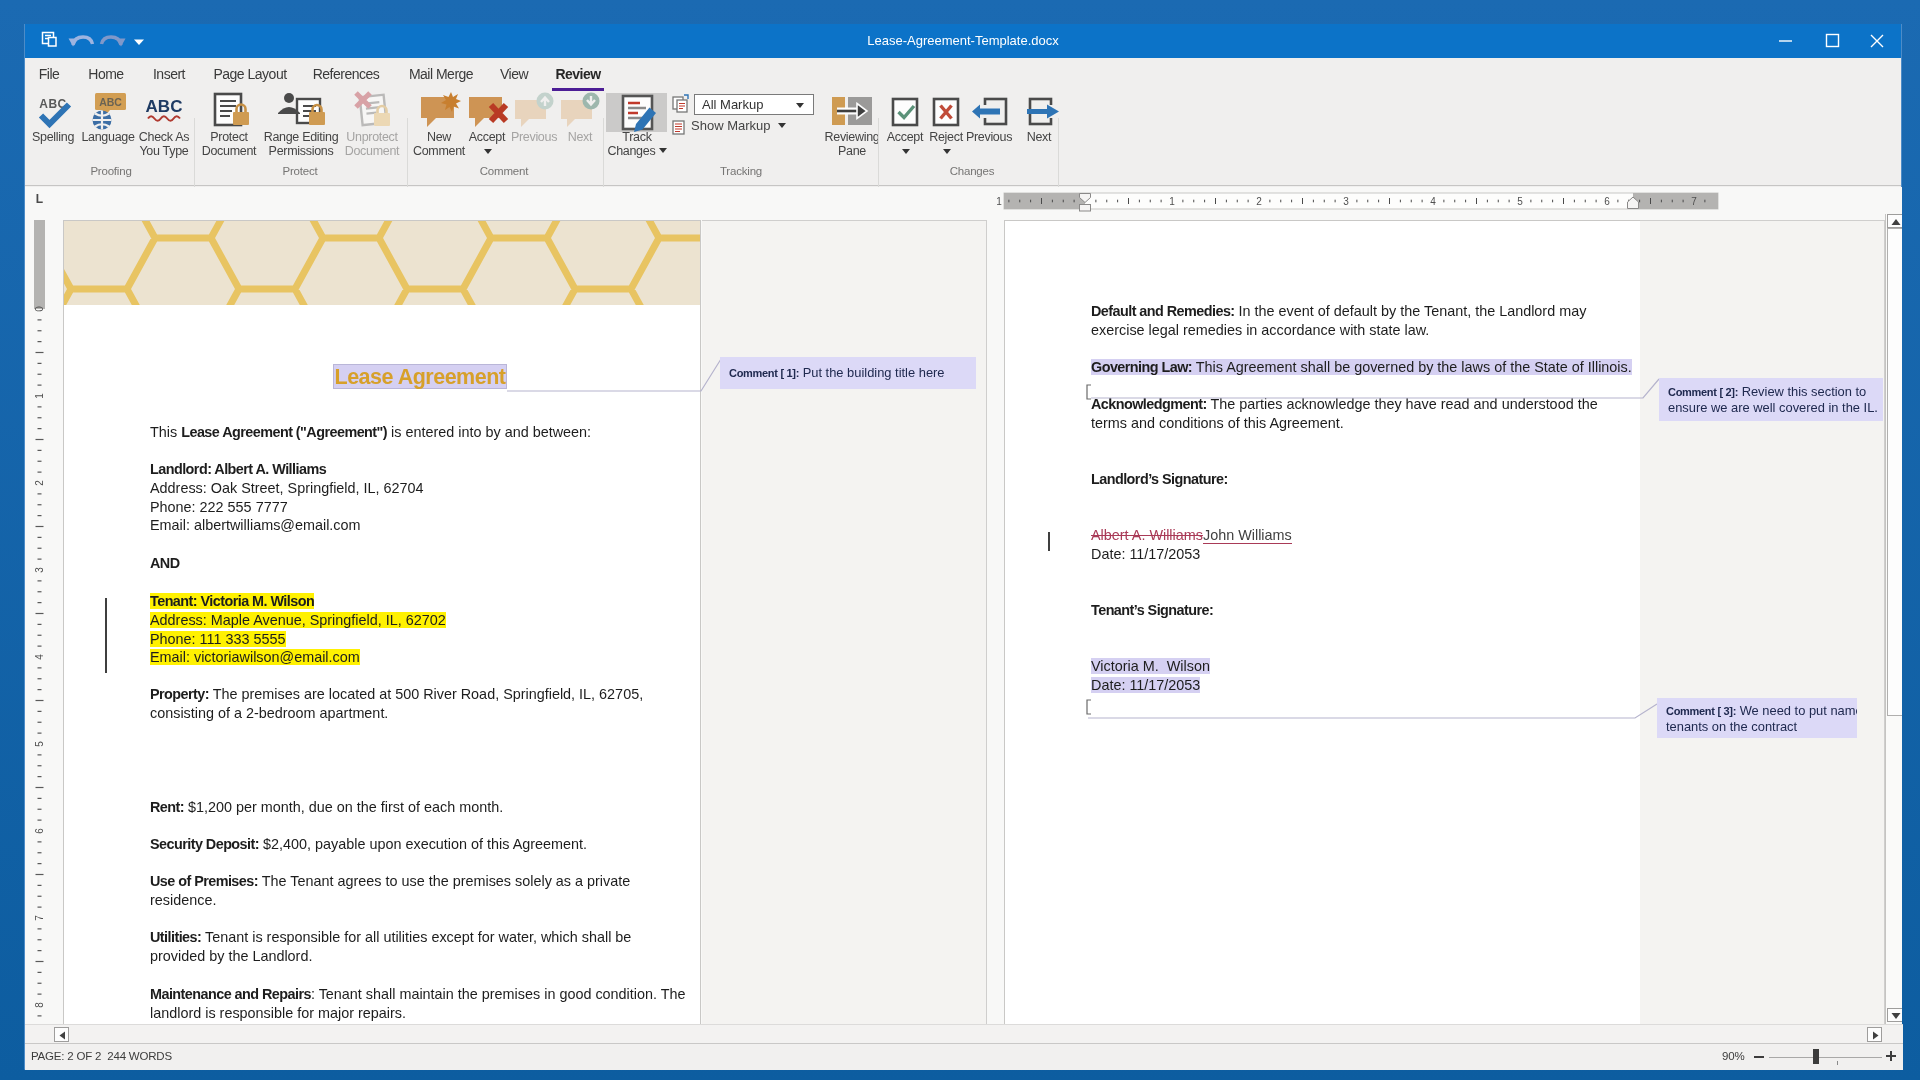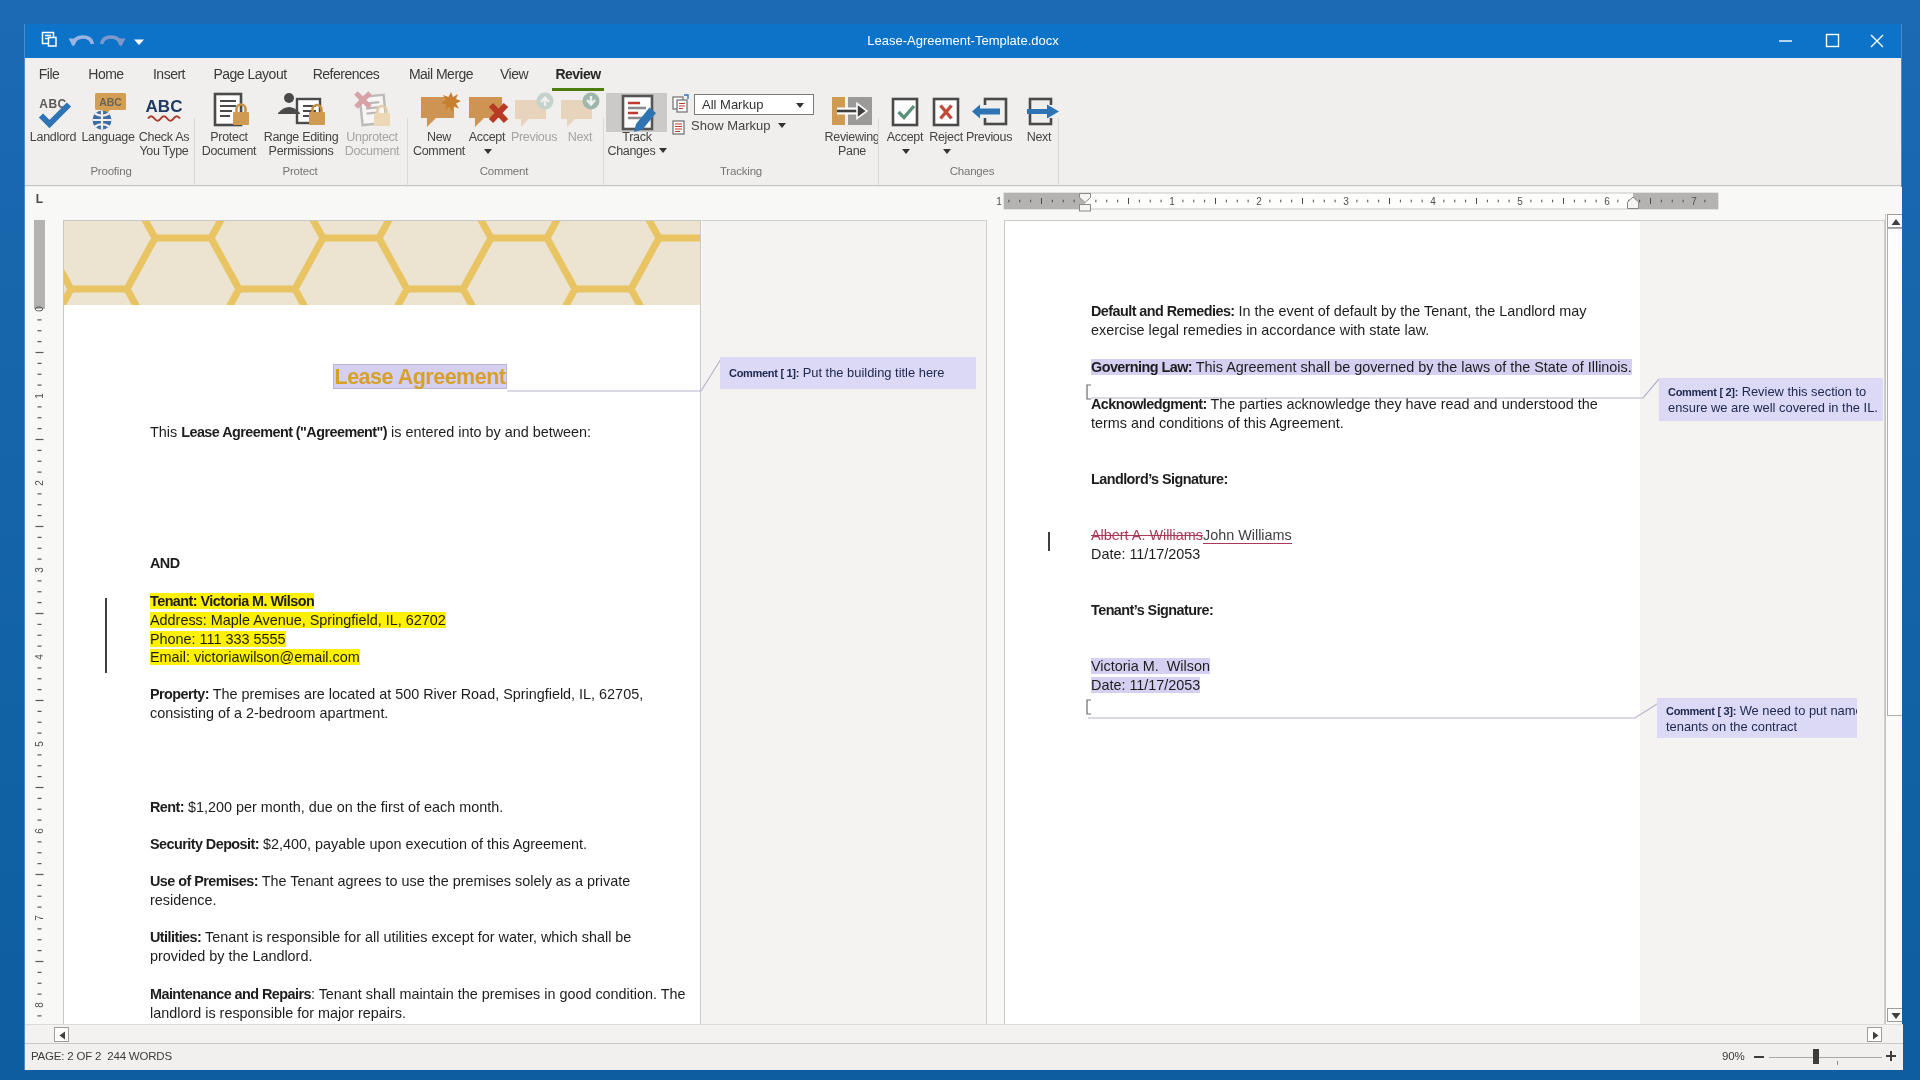--- a/index.html
+++ b/index.html
@@ -66,21 +66,21 @@
     </svg>
   </div>
   <div id="tabs">
     <div class="tab" style="left:2px;width:44px;">File</div>
     <div class="tab" style="left:57px;width:48px;">Home</div>
     <div class="tab" style="left:121px;width:46px;">Insert</div>
     <div class="tab" style="left:180px;width:90px;">Page Layout</div>
     <div class="tab" style="left:280px;width:82px;">References</div>
     <div class="tab" style="left:376px;width:80px;">Mail Merge</div>
     <div class="tab" style="left:467px;width:44px;">View</div>
-    <div class="tab" style="left:527px;width:52px;font-weight:bold;color:#262626;border-bottom:3px solid #4d7c0f;">Review</div>
+    <div class="tab" style="left:527px;width:52px;font-weight:bold;color:#262626;border-bottom:3px solid #4c1d95;">Review</div>
   </div>
   <div id="ribbon">
     <div style="position:absolute;left:581px;top:2px;width:61px;height:39px;background:#cbcac9;"></div>
     <svg style="position:absolute;left:0;top:0" width="1100" height="95" viewBox="0 0 1100 95">
 
       <text x="28" y="17" font-size="12" font-weight="bold" fill="#595959" text-anchor="middle" letter-spacing="0.5">ABC</text>
       <path d="M16 24.5 L24.5 33 L44 13.5" stroke="#2e74b5" stroke-width="6" fill="none"></path>
 
       <rect x="70" y="2" width="31" height="17" rx="1.5" fill="#d29e53"></rect>
       <path d="M77 19 l3 6 5-6 z" fill="#d29e53"></path>
@@ -157,21 +157,21 @@
       <path d="M915.5 14.5 l11 13 M926.5 14.5 l-11 13" stroke="#c04b38" stroke-width="3.4"></path>
 
       <rect x="960" y="8" width="21" height="25" fill="none" stroke="#4a4a4a" stroke-width="2.6"></rect>
       <rect x="956" y="14" width="7" height="13" fill="#f0efee"></rect>
       <path d="M947 20.5 l8 -7 v4 h20 v6 h-20 v4 z" fill="#2e74b5"></path>
 
       <rect x="1005" y="8" width="21" height="25" fill="none" stroke="#4a4a4a" stroke-width="2.6"></rect>
       <rect x="1022" y="14" width="7" height="13" fill="#f0efee"></rect>
       <path d="M1022 13.5 l12 7 -12 7 v-4.5 h-20 v-5 h20 z" fill="#2e74b5"></path>
     </svg>
-    <div class="rlbl" style="left:0px;top:39px;width:56px;">Landlord</div>
+    <div class="rlbl" style="left:0px;top:39px;width:56px;">Spelling</div>
     <div class="rlbl" style="left:46px;top:39px;width:74px;">Language</div>
     <div class="rlbl" style="left:104px;top:39px;width:70px;">Check As<br>You Type</div>
     <div class="rlbl" style="left:169px;top:39px;width:70px;">Protect<br>Document</div>
     <div class="rlbl" style="left:225px;top:39px;width:102px;">Range Editing<br>Permissions</div>
     <div class="rlbl gray" style="left:312px;top:39px;width:70px;">Unprotect<br>Document</div>
     <div class="rlbl" style="left:379px;top:39px;width:70px;">New<br>Comment</div>
     <div class="rlbl" style="left:427px;top:39px;width:70px;">Accept</div>
     <div class="rlbl gray" style="left:474px;top:39px;width:70px;">Previous</div>
     <div class="rlbl gray" style="left:520px;top:39px;width:70px;">Next</div>
     <div class="rlbl" style="left:577px;top:39px;width:70px;">Track<br>Changes&nbsp;<span class="dcar"></span></div>
@@ -341,20 +341,21 @@
         <text x="14.5" y="795.0" font-size="10" fill="#4f4f4f" text-anchor="middle" transform="rotate(-90 14.5 792.0)" font-family="Liberation Sans">8</text>
       </svg>
   <div class="page" style="left:38px;top:33px;width:638px;height:804px;">
         <svg style="position:absolute;left:0;top:0" width="636" height="84" viewBox="0 0 636 84">
           <rect x="0" y="0" width="636" height="84" fill="#ece3d0"></rect>
           <path d="M-105 68 L-77 17 L-21 17 L7 68 L-21 119 L-77 119 Z M63 68 L91 17 L147 17 L175 68 L147 119 L91 119 Z M231 68 L259 17 L315 17 L343 68 L315 119 L259 119 Z M399 68 L427 17 L483 17 L511 68 L483 119 L427 119 Z M567 68 L595 17 L651 17 L679 68 L651 119 L595 119 Z M-21 17 L7 -34 L63 -34 L91 17 L63 68 L7 68 Z M147 17 L175 -34 L231 -34 L259 17 L231 68 L175 68 Z M315 17 L343 -34 L399 -34 L427 17 L399 68 L343 68 Z M483 17 L511 -34 L567 -34 L595 17 L567 68 L511 68 Z M651 17 L679 -34 L735 -34 L763 17 L735 68 L679 68 Z" fill="none" stroke="#e8c462" stroke-width="7"></path>
         </svg>
         <div style="position:absolute;left:269px;top:143px;width:174px;height:25px;background:#d5d0f2;border:1px solid #b9b6d8;"></div>
         <div style="position:absolute;left:270px;top:144px;width:172px;text-align:center;font-size:21.5px;letter-spacing:-0.5px;font-weight:bold;color:#d7a02a;white-space:nowrap;">Lease Agreement</div>
         <div class="para" style="left:86px;top:202px;">This <b>Lease Agreement ("Agreement")</b> is entered into by and between:</div>
+        <div class="para" style="left:86px;top:239px;"><b>Landlord: Albert A. Williams</b><br>Address: Oak Street, Springfield, IL, 62704<br>Phone: 222 555 7777<br>Email: albertwilliams@email.com</div>
         <div class="para" style="left:86px;top:333px;"><b>AND</b></div>
         <div class="para" style="left:86px;top:371px;"><span class="hlY"><b>Tenant: Victoria M. Wilson</b></span><br><span class="hlY">Address: Maple Avenue, Springfield, IL, 62702</span><br><span class="hlY">Phone: 111 333 5555</span><br><span class="hlY">Email: victoriawilson@email.com</span></div>
         <div class="para" style="left:86px;top:464px;"><b>Property:</b> The premises are located at 500 River Road, Springfield, IL, 62705,<br>consisting of a 2-bedroom apartment.</div>
         <div class="para" style="left:86px;top:577px;"><b>Rent:</b> $1,200 per month, due on the first of each month.</div>
         <div class="para" style="left:86px;top:614px;"><b>Security Deposit:</b> $2,400, payable upon execution of this Agreement.</div>
         <div class="para" style="left:86px;top:651px;"><b>Use of Premises:</b> The Tenant agrees to use the premises solely as a private<br>residence.</div>
         <div class="para" style="left:86px;top:764px;"><b>Maintenance and Repairs</b>: Tenant shall maintain the premises in good condition. The<br>landlord is responsible for major repairs.</div>
         <div class="para" style="left:86px;top:707px;"><b>Utilities:</b> Tenant is responsible for all utilities except for water, which shall be<br>provided by the Landlord.</div>
         <div class="cbar" style="left:41px;top:377px;height:75px;"></div>
       </div>

